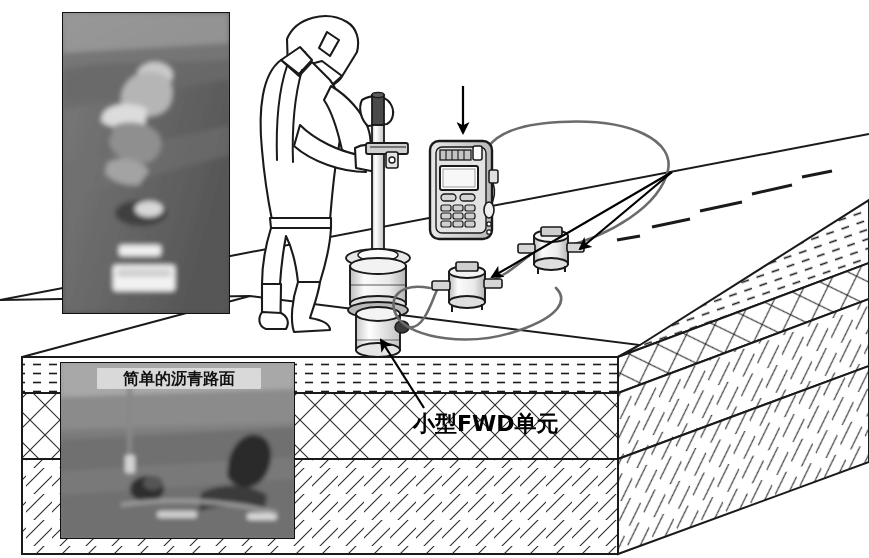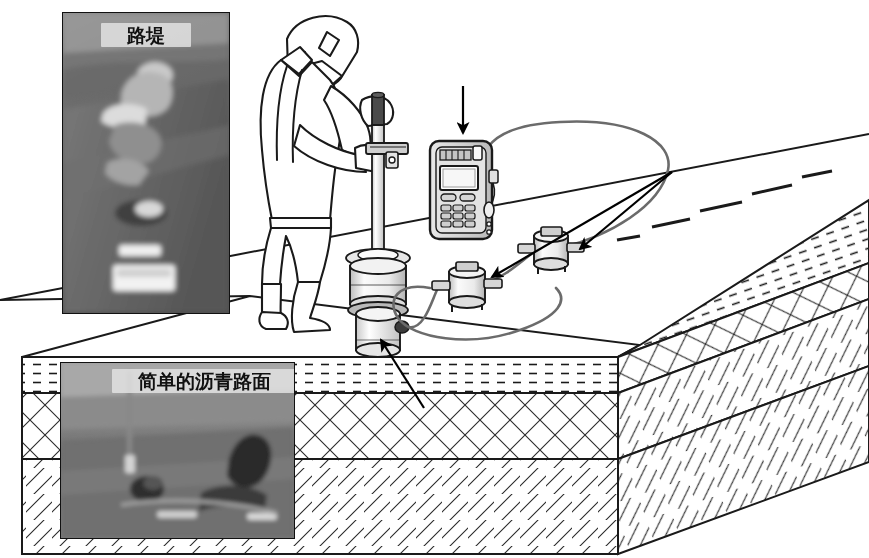--- a/index.html
+++ b/index.html
@@ -304,23 +304,20 @@
                  C66 154 48 142 46 128 Z" fill="#8f8f8f"></path>
         <path d="M44 150 C58 142 78 146 86 158 L76 172 C60 174 46 166 42 160 Z" fill="#a3a3a3"></path>
 
         <ellipse cx="78" cy="200" rx="26" ry="13" fill="#3f3f3f"></ellipse>
         <ellipse cx="86" cy="196" rx="14" ry="8" fill="#d8d8d8"></ellipse>
         <rect x="56" y="232" width="42" height="11" rx="3" fill="#efefef"></rect>
         <rect x="50" y="252" width="62" height="26" rx="3" fill="#f2f2f2"></rect>
         <rect x="54" y="256" width="54" height="8" rx="2" fill="#cfcfcf"></rect>
       </g>
     </svg>
-    <span class="cap" style="left:0;top:10px;width:166px;text-align:center;font-size:19px;">
-      <span class="hl">路堤</span>
-    </span>
   </div>
 
   <div class="photo" style="left:60px;top:362px;width:233px;height:175px;">
     <svg width="233" height="175" viewBox="0 0 233 175" preserveAspectRatio="none">
       <defs>
         <linearGradient id="gAsp" x1="0" y1="0" x2="0" y2="1">
           <stop offset="0" stop-color="#9e9e9e"></stop>
           <stop offset="0.30" stop-color="#8a8a8a"></stop>
           <stop offset="0.52" stop-color="#6d6d6d"></stop>
           <stop offset="1" stop-color="#7a7a7a"></stop>
@@ -347,20 +344,21 @@
         <path d="M168 96 C176 70 196 66 206 78 C214 88 210 108 200 118
                  C188 130 170 124 166 112 Z" fill="#2b2b2b"></path>
         <path d="M140 130 C158 120 186 120 206 132 L204 146
                  C180 140 156 142 138 148 Z" fill="#3a3a3a"></path>
 
         <rect x="96" y="148" width="40" height="7" rx="3" fill="#cfcfcf"></rect>
         <rect x="186" y="150" width="30" height="7" rx="3" fill="#d8d8d8"></rect>
         <path d="M60 142 C110 134 170 138 216 150" stroke="#9d9d9d" stroke-width="4" fill="none"></path>
       </g>
     </svg>
-    <span class="cap" style="left:0;top:6px;width:236px;text-align:right;font-size:19px;">
+    <span class="cap" style="left:0;top:6px;width:236px;text-align:center;font-size:16px;">
       <span class="hl">简单的沥青路面</span>
     </span>
   </div>
 
 
+  <div class="lbl" style="left:413px;top:409px;font-size:22px;font-weight:700;">小型FWD单元</div>
 
 </div>
 
 </body></html>

